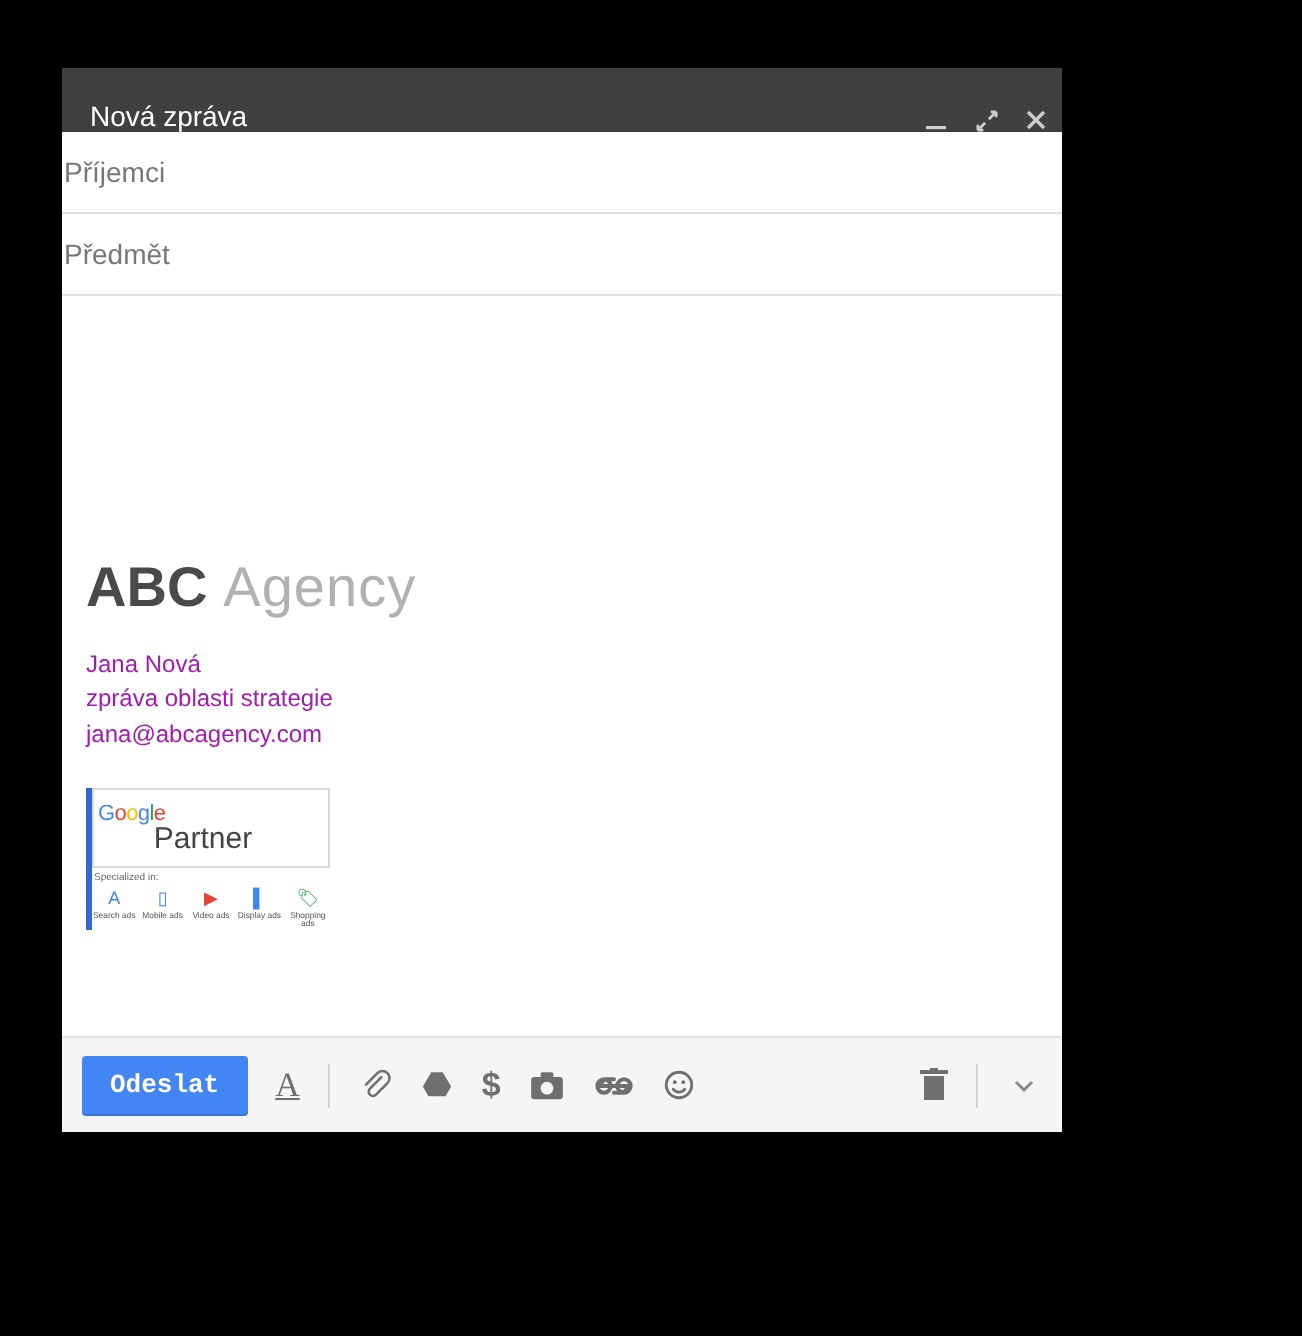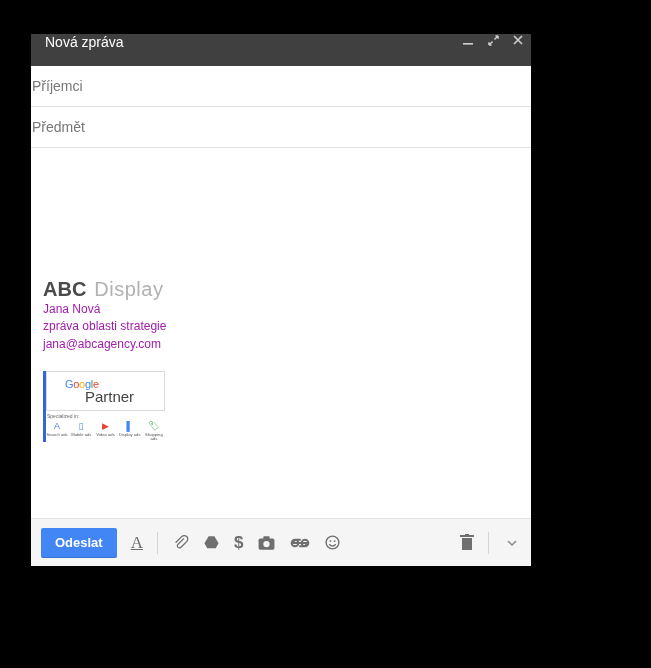--- a/index.html
+++ b/index.html
@@ -47,21 +47,21 @@
   background: #fff;
   box-shadow: 0 8px 24px rgba(0,0,0,0.25);
   display: flex;
   flex-direction: column;
 }
 .compose-header {
   background: #404040;
   color: #fff;
   height: 32px;
   display: flex;
-  align-items: flex-start;
+  align-items: flex-end;
   padding: 0 8px 0 14px;
 }
 .compose-title {
   font-size: 14px;
   font-weight: 500;
   flex: 1;
 }
 .header-icons {
   display: flex;
   gap: 14px;
@@ -90,38 +90,39 @@
 .body-area {
   height: 370px;
   padding: 12px;
   font-size: 13px;
   color: #222;
   display: flex;
   flex-direction: column;
 }
 .body-spacer { flex: 0 0 118px; }
 .agency-line {
-  font-size: 20px;
+  font-size: 28px;
   font-weight: 700;
   color: #4a4a4a;
   display: flex;
   gap: 8px;
   align-items: center;
+  margin-bottom: 14px;
   font-family: "Segoe UI", Arial, sans-serif;
 }
 .agency-thin { font-weight: 300; color: #b1b1b1; letter-spacing: 0.5px; }
 .sig-line { font-size: 12px; color: #a21caf; line-height: 1.45; }
 .partner-badge {
   margin-top: 18px;
   width: 122px;
   border-left: 3px solid #3367d6;
 }
 .partner-box {
   border: 1px solid #d9d9d9;
-  padding: 6px 10px 6px 18px;
+  padding: 6px 10px 6px 2px;
   background: #fff;
 }
 .google-word {
   font-size: 11px;
   font-weight: 500;
   letter-spacing: -0.3px;
 }
 .g1{color:#4285F4}.g2{color:#EA4335}.g3{color:#FBBC05}.g4{color:#4285F4}.g5{color:#34A853}.g6{color:#EA4335}
 .partner-word { font-size: 15px; font-weight: 400; color: #444; line-height: 1; margin-top: -1px; text-align: center; }
 .spec-line { font-size: 5px; color: #666; padding: 2px 0 1px 1px; }
@@ -156,20 +157,21 @@
   background: #4285f4;
   color: #fff;
   border: none;
   border-radius: 2px;
   height: 30px;
   padding: 0 14px;
   font-size: 13px;
   font-weight: 600;
   cursor: pointer;
   box-shadow: inset 0 -1px 0 rgba(0,0,0,0.12);
+  font-family: Liberation Mono, monospace;
 }
 .tb-icon {
   color: #6f6f6f;
   cursor: pointer;
   display: inline-flex;
   align-items: center;
   justify-content: center;
 }
 .tb-icon svg { display:block; }
 .format-A {
@@ -233,21 +235,21 @@
   </div>
   <div class="field">
     <input type="text" placeholder="Předmět" style="">
   </div>
 
   <div class="body-area">
     <div class="body-spacer"></div>
 
     <div class="agency-line">
       <span>ABC</span>
-      <span class="agency-thin">Display</span>
+      <span class="agency-thin">Agency</span>
     </div>
     <div class="sig-line">Jana Nová</div>
     <div class="sig-line">zpráva oblasti strategie</div>
     <div class="sig-line">jana@abcagency.com</div>
 
     <div class="partner-badge">
       <div class="partner-box">
         <div class="google-word">
           <span class="g1">G</span><span class="g2">o</span><span class="g3">o</span><span class="g4">g</span><span class="g5">l</span><span class="g6">e</span>
         </div>

